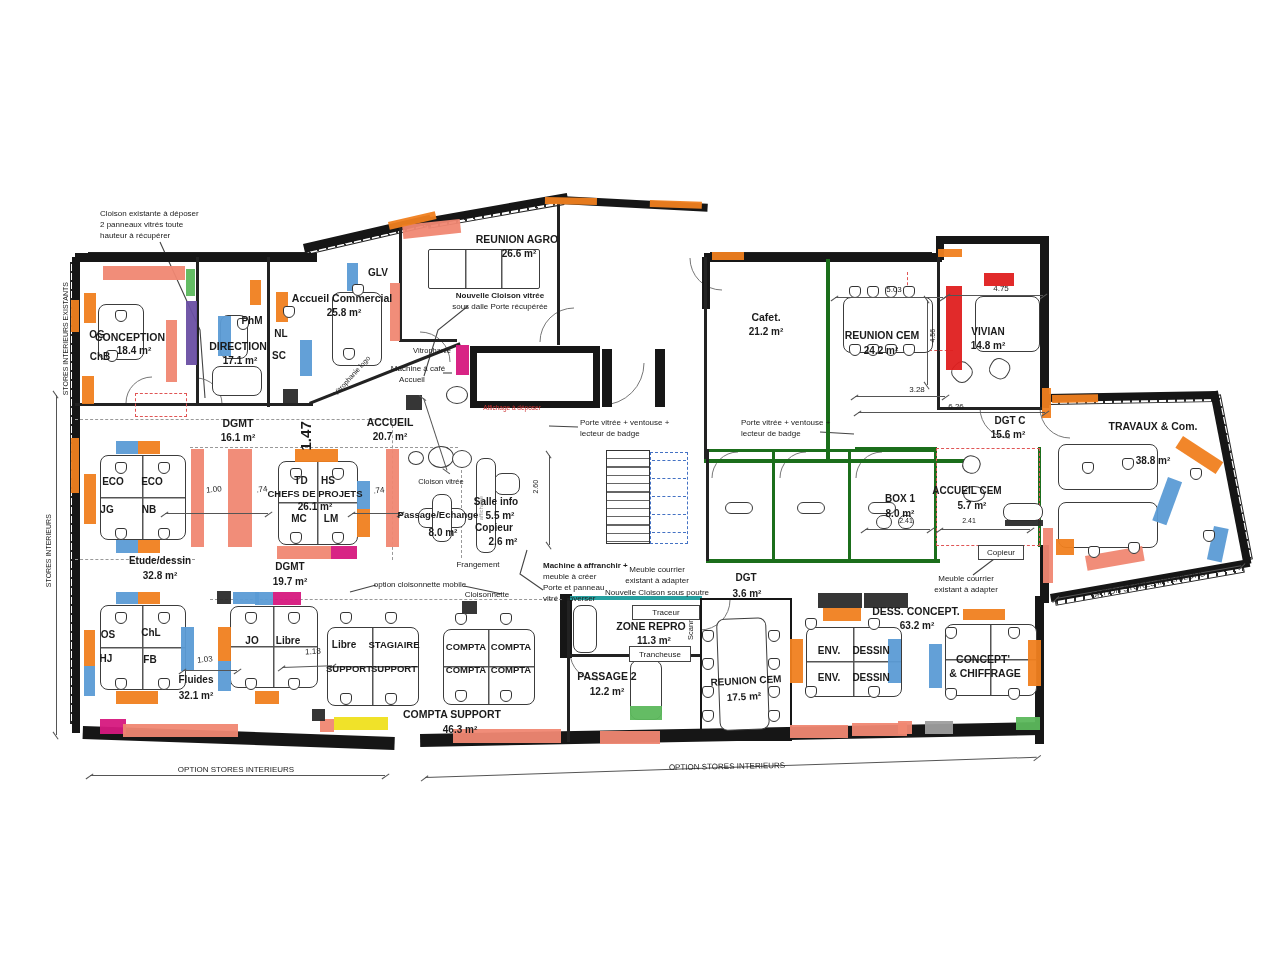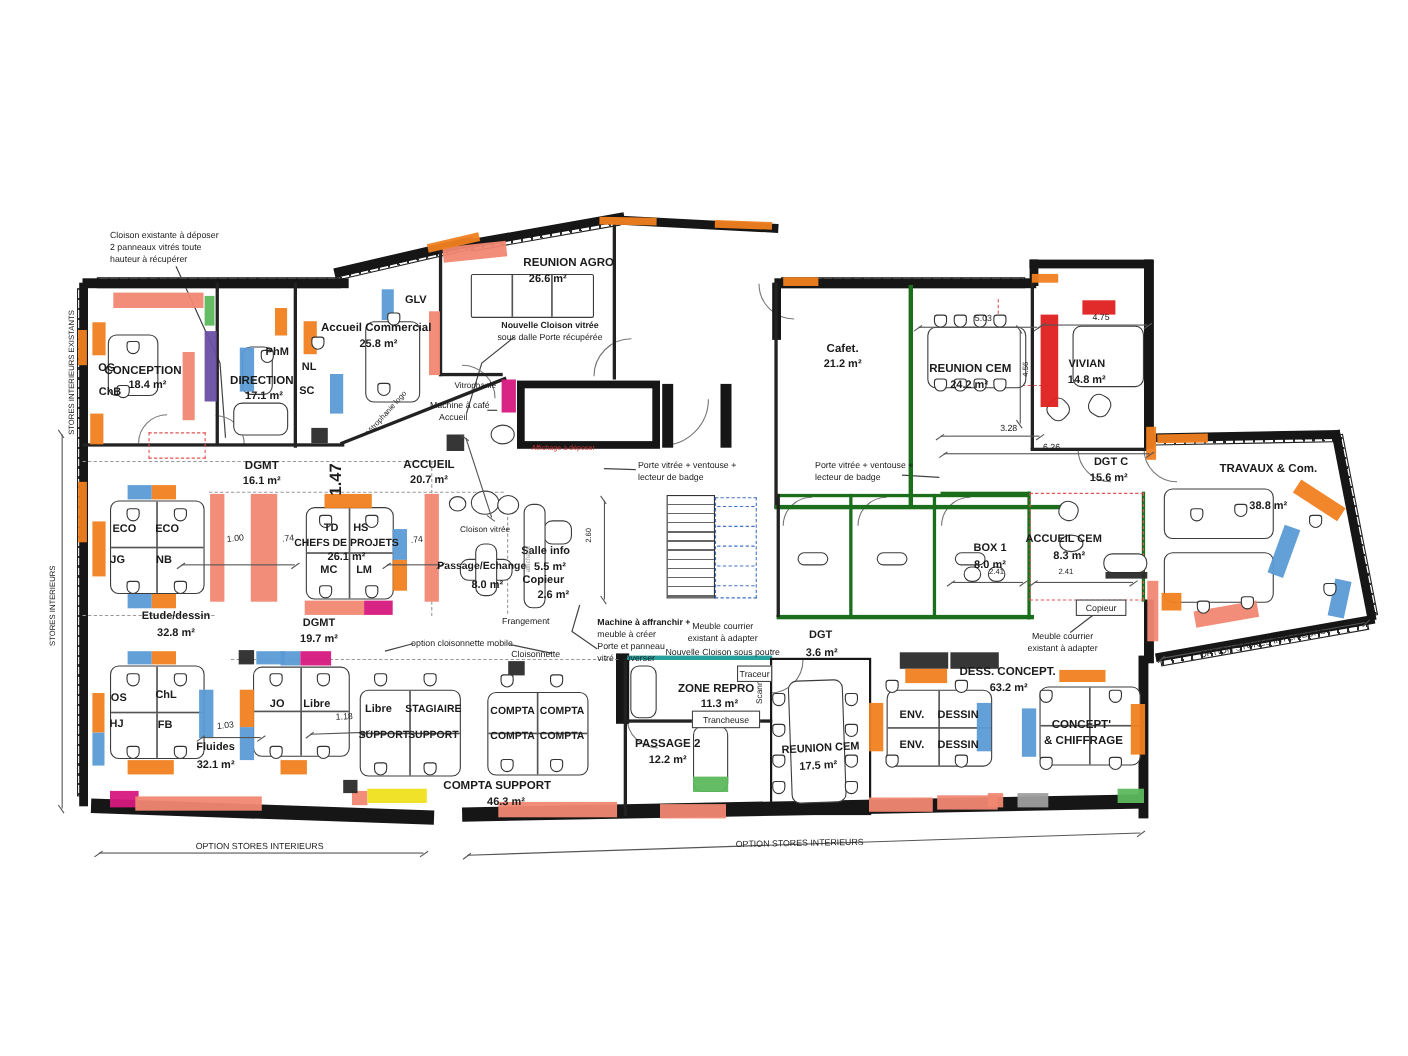--- a/index.html
+++ b/index.html
@@ -388,21 +388,21 @@
     <div class="lbl" style="left: 100px; top: 352px; font-size: 10px; font-weight: 700; color: rgb(27, 27, 27); transform: translateX(-50%);">ChB</div>
     <div class="lbl" style="left: 238px; top: 341px; font-size: 10.5px; font-weight: 700; color: rgb(27, 27, 27); transform: translateX(-50%);">DIRECTION</div>
     <div class="lbl" style="left: 240px; top: 356px; font-size: 10px; font-weight: 700; color: rgb(27, 27, 27); transform: translateX(-50%);">17.1 m²</div>
     <div class="lbl" style="left: 252px; top: 316px; font-size: 10px; font-weight: 700; color: rgb(27, 27, 27); transform: translateX(-50%);">PhM</div>
     <div class="lbl" style="left: 281px; top: 329px; font-size: 10px; font-weight: 700; color: rgb(27, 27, 27); transform: translateX(-50%);">NL</div>
     <div class="lbl" style="left: 279px; top: 351px; font-size: 10px; font-weight: 700; color: rgb(27, 27, 27); transform: translateX(-50%);">SC</div>
     <div class="lbl" style="left: 342px; top: 293px; font-size: 10.5px; font-weight: 700; color: rgb(27, 27, 27); transform: translateX(-50%);">Accueil Commercial</div>
     <div class="lbl" style="left: 344px; top: 308px; font-size: 10px; font-weight: 700; color: rgb(27, 27, 27); transform: translateX(-50%);">25.8 m²</div>
     <div class="lbl" style="left: 378px; top: 268px; font-size: 10px; font-weight: 700; color: rgb(27, 27, 27); transform: translateX(-50%);">GLV</div>
     <div class="lbl" style="left: 517px; top: 234px; font-size: 10.5px; font-weight: 700; color: rgb(27, 27, 27); transform: translateX(-50%);">REUNION AGRO</div>
-    <div class="lbl" style="left: 498px; top: 249px; font-size: 10px; font-weight: 700; color: rgb(27, 27, 27); transform: translateX(-50%);">26.6 m²</div>
+    <div class="lbl" style="left: 519px; top: 249px; font-size: 10px; font-weight: 700; color: rgb(27, 27, 27); transform: translateX(-50%);">26.6 m²</div>
     <div class="lbl" style="left: 500px; top: 292px; font-size: 8px; font-weight: 700; color: rgb(27, 27, 27); transform: translateX(-50%);">Nouvelle Cloison vitrée</div>
     <div class="lbl" style="left: 500px; top: 303px; font-size: 8px; font-weight: 400; color: rgb(27, 27, 27); transform: translateX(-50%);">sous dalle Porte récupérée</div>
     <div class="lbl" style="left: 432px; top: 347px; font-size: 7.5px; font-weight: 400; color: rgb(27, 27, 27); transform: translateX(-50%);">Vitrophanie</div>
     <div class="lbl" style="left: 418px; top: 365px; font-size: 8px; font-weight: 400; color: rgb(27, 27, 27); transform: translateX(-50%);">Machine à café</div>
     <div class="lbl" style="left: 412px; top: 376px; font-size: 8px; font-weight: 400; color: rgb(27, 27, 27); transform: translateX(-50%);">Accueil</div>
     <div class="lbl" style="left: 352px; top: 372px; font-size: 7px; font-weight: 400; color: rgb(27, 27, 27); transform: translateX(-50%) rotate(-48deg);">Vitrophanie logo</div>
     <div class="lbl" style="left: 512px; top: 405px; font-size: 6.5px; font-weight: 400; color: rgb(204, 51, 51); transform: translateX(-50%);">Affichage à déposer</div>
     <div class="lbl" style="left: 766px; top: 312px; font-size: 10.5px; font-weight: 700; color: rgb(27, 27, 27); transform: translateX(-50%);">Cafet.</div>
     <div class="lbl" style="left: 766px; top: 327px; font-size: 10px; font-weight: 700; color: rgb(27, 27, 27); transform: translateX(-50%);">21.2 m²</div>
     <div class="lbl" style="left: 882px; top: 330px; font-size: 10.5px; font-weight: 700; color: rgb(27, 27, 27); transform: translateX(-50%);">REUNION CEM</div>
@@ -451,21 +451,21 @@
     <div class="lbl" style="left: 420px; top: 581px; font-size: 8px; font-weight: 400; color: rgb(27, 27, 27); transform: translateX(-50%);">option cloisonnette mobile</div>
     <div class="lbl" style="left: 487px; top: 591px; font-size: 8px; font-weight: 400; color: rgb(27, 27, 27); transform: translateX(-50%);">Cloisonnette</div>
     <div class="lbl" style="left: 657px; top: 566px; font-size: 8px; font-weight: 400; color: rgb(27, 27, 27); transform: translateX(-50%);">Meuble courrier</div>
     <div class="lbl" style="left: 657px; top: 577px; font-size: 8px; font-weight: 400; color: rgb(27, 27, 27); transform: translateX(-50%);">existant à adapter</div>
     <div class="lbl" style="left: 657px; top: 589px; font-size: 8px; font-weight: 400; color: rgb(27, 27, 27); transform: translateX(-50%);">Nouvelle Cloison sous poutre</div>
     <div class="lbl" style="left: 966px; top: 575px; font-size: 8px; font-weight: 400; color: rgb(27, 27, 27); transform: translateX(-50%);">Meuble courrier</div>
     <div class="lbl" style="left: 966px; top: 586px; font-size: 8px; font-weight: 400; color: rgb(27, 27, 27); transform: translateX(-50%);">existant à adapter</div>
     <div class="lbl" style="left: 900px; top: 494px; font-size: 10px; font-weight: 700; color: rgb(27, 27, 27); transform: translateX(-50%);">BOX 1</div>
     <div class="lbl" style="left: 900px; top: 509px; font-size: 10px; font-weight: 700; color: rgb(27, 27, 27); transform: translateX(-50%);">8.0 m²</div>
     <div class="lbl" style="left: 967px; top: 486px; font-size: 10px; font-weight: 700; color: rgb(27, 27, 27); transform: translateX(-50%);">ACCUEIL CEM</div>
-    <div class="lbl" style="left: 972px; top: 501px; font-size: 10px; font-weight: 700; color: rgb(27, 27, 27); transform: translateX(-50%);">8.3 m²</div>
+    <div class="lbl" style="left: 972px; top: 501px; font-size: 10px; font-weight: 700; color: rgb(27, 27, 27); transform: translateX(-50%);">5.7 m²</div>
     <div class="lbl" style="left: 746px; top: 573px; font-size: 10px; font-weight: 700; color: rgb(27, 27, 27); transform: translateX(-50%);">DGT</div>
     <div class="lbl" style="left: 747px; top: 589px; font-size: 10px; font-weight: 700; color: rgb(27, 27, 27); transform: translateX(-50%);">3.6 m²</div>
     <div class="lbl" style="left: 108px; top: 630px; font-size: 10px; font-weight: 700; color: rgb(27, 27, 27); transform: translateX(-50%);">OS</div>
     <div class="lbl" style="left: 151px; top: 628px; font-size: 10px; font-weight: 700; color: rgb(27, 27, 27); transform: translateX(-50%);">ChL</div>
     <div class="lbl" style="left: 106px; top: 654px; font-size: 10px; font-weight: 700; color: rgb(27, 27, 27); transform: translateX(-50%);">HJ</div>
     <div class="lbl" style="left: 150px; top: 655px; font-size: 10px; font-weight: 700; color: rgb(27, 27, 27); transform: translateX(-50%);">FB</div>
     <div class="lbl" style="left: 196px; top: 675px; font-size: 10px; font-weight: 700; color: rgb(27, 27, 27); transform: translateX(-50%);">Fluides</div>
     <div class="lbl" style="left: 196px; top: 691px; font-size: 10px; font-weight: 700; color: rgb(27, 27, 27); transform: translateX(-50%);">32.1 m²</div>
     <div class="lbl" style="left: 252px; top: 636px; font-size: 10px; font-weight: 700; color: rgb(27, 27, 27); transform: translateX(-50%);">JO</div>
     <div class="lbl" style="left: 288px; top: 636px; font-size: 10px; font-weight: 700; color: rgb(27, 27, 27); transform: translateX(-50%);">Libre</div>
@@ -506,16 +506,16 @@
     <div class="lbl" style="left: 205px; top: 656px; font-size: 8px; font-weight: 400; color: rgb(27, 27, 27); transform: translateX(-50%) rotate(-6deg);">1.03</div>
     <div class="lbl" style="left: 313px; top: 648px; font-size: 8px; font-weight: 400; color: rgb(27, 27, 27); transform: translateX(-50%) rotate(-3deg);">1.18</div>
     <div class="lbl" style="left: 894px; top: 286px; font-size: 8px; font-weight: 400; color: rgb(27, 27, 27); transform: translateX(-50%);">5.03</div>
     <div class="lbl" style="left: 1001px; top: 285px; font-size: 8px; font-weight: 400; color: rgb(27, 27, 27); transform: translateX(-50%);">4.75</div>
     <div class="lbl" style="left: 933px; top: 332px; font-size: 7px; font-weight: 400; color: rgb(27, 27, 27); transform: translateX(-50%) rotate(-90deg);">4.56</div>
     <div class="lbl" style="left: 917px; top: 386px; font-size: 8px; font-weight: 400; color: rgb(27, 27, 27); transform: translateX(-50%);">3.28</div>
     <div class="lbl" style="left: 956px; top: 403px; font-size: 8px; font-weight: 400; color: rgb(27, 27, 27); transform: translateX(-50%);">6.26</div>
     <div class="lbl" style="left: 906px; top: 517px; font-size: 7px; font-weight: 400; color: rgb(27, 27, 27); transform: translateX(-50%);">2.41</div>
     <div class="lbl" style="left: 969px; top: 517px; font-size: 7px; font-weight: 400; color: rgb(27, 27, 27); transform: translateX(-50%);">2.41</div>
     <div class="lbl" style="left: 536px; top: 483px; font-size: 7px; font-weight: 400; color: rgb(27, 27, 27); transform: translateX(-50%) rotate(-90deg);">2.60</div>
-    <div class="bx" style="left: 632px; top: 605px; width: 32px; height: 15px; transform-origin: left top; font-size: 8px; margin-left: 38px;">Traceur</div>
+    <div class="bx" style="left: 632px; top: 605px; width: 68px; height: 15px; transform-origin: left top; font-size: 8px;">Traceur</div>
     <div class="bx" style="left: 629px; top: 646px; width: 62px; height: 16px; transform-origin: left top; font-size: 8px;">Trancheuse</div>
     <div class="bx" style="left: 978px; top: 545px; width: 46px; height: 15px; transform-origin: left top; font-size: 8px;">Copieur</div>
   </div>
 
 </body></html>

